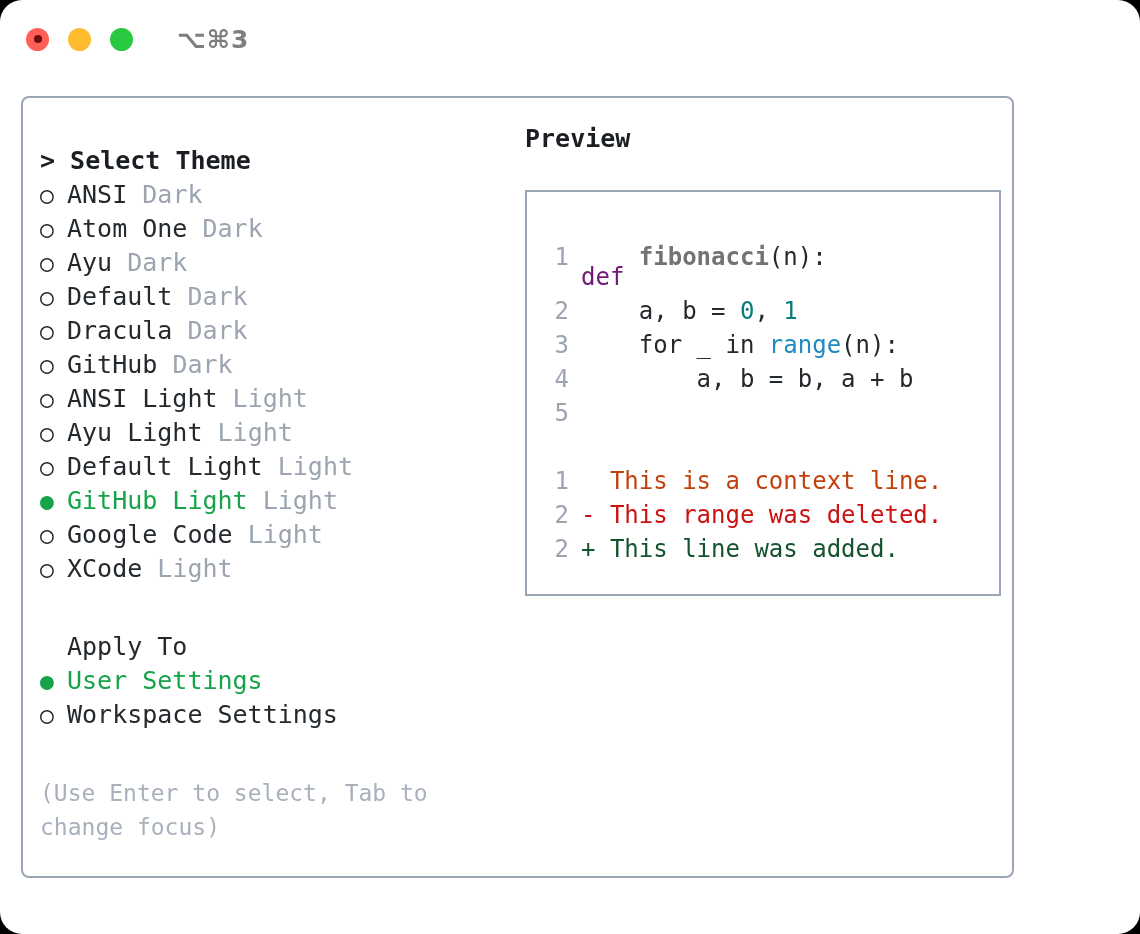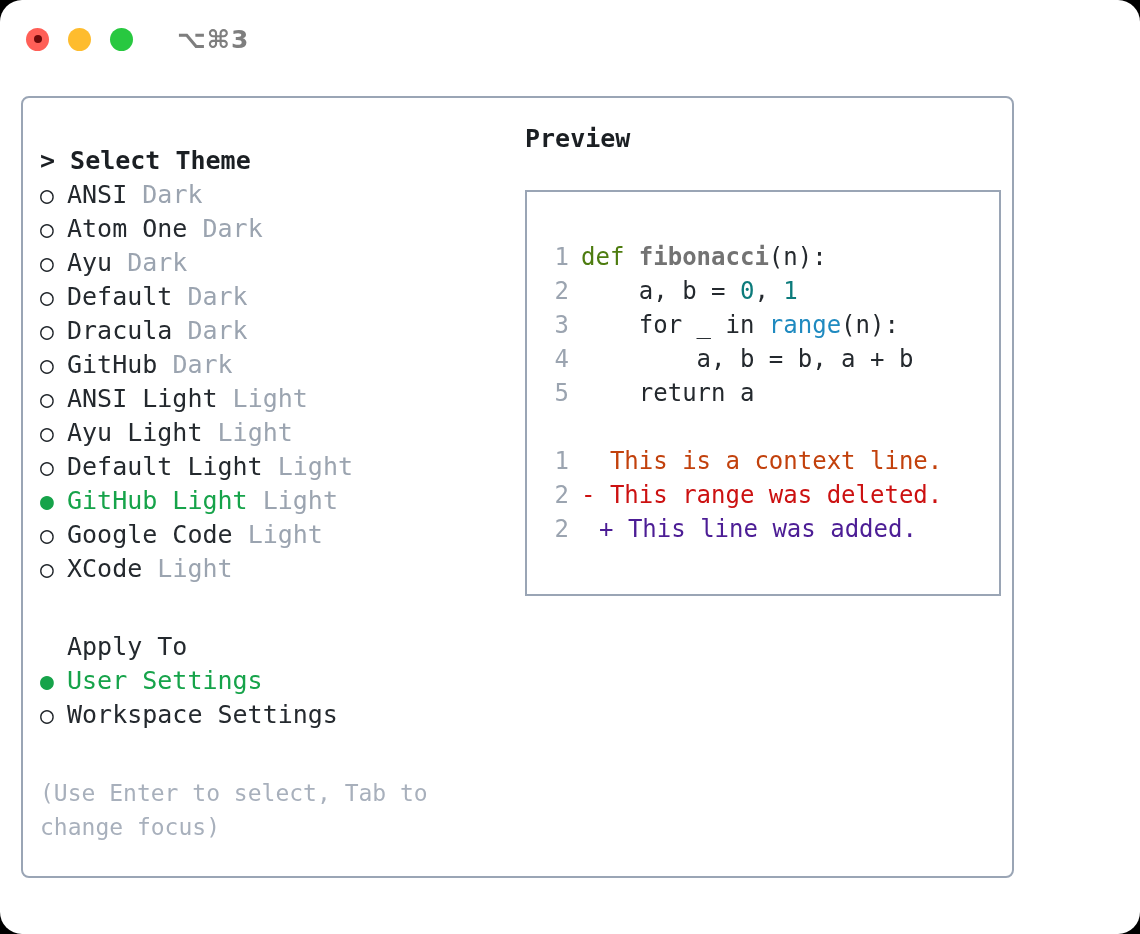--- a/index.html
+++ b/index.html
@@ -160,27 +160,27 @@
     white-space: pre;
   }
   .ln {
     width: 26px;
     flex: none;
     text-align: right;
     color: #9ba4b0;
     margin-right: 12px;
   }
   .code-text { color: #24292e; }
-  .tok-kw   { color: #4d7c0f; }
+  .tok-kw   { color: #701a75; margin-top: 20px; }
   .tok-fn   { color: #737373; font-weight: bold; }
   .tok-num  { color: #0c7b7b; }
   .tok-call { color: #1f8ac0; }
   .diff-ctx { color: #c2410c; }
   .diff-del { color: #cc1111; }
-  .diff-add { color: #4c1d95; margin-left: 18px; }
+  .diff-add { color: #14532d; }
   .code-gap { height: 34px; }
 </style>
 </head>
 <body>
 
 <div id="app">
 
   <div class="titlebar">
     <div class="lights">
       <span class="light red"></span>
@@ -231,21 +231,21 @@
 
       <div class="right-col">
         <div class="preview-title">Preview</div>
 
         <div class="preview-box">
           <div id="code-block">
               <div class="code-line"><span class="ln">1</span><span class="tok-kw">def </span><span class="tok-fn">fibonacci</span><span class="code-text">(n):</span></div>
               <div class="code-line"><span class="ln">2</span><span class="code-text">    a, b = </span><span class="tok-num">0</span><span class="code-text">, </span><span class="tok-num">1</span></div>
               <div class="code-line"><span class="ln">3</span><span class="code-text">    for _ in </span><span class="tok-call">range</span><span class="code-text">(n):</span></div>
               <div class="code-line"><span class="ln">4</span><span class="code-text">        a, b = b, a + b</span></div>
-              <div class="code-line"><span class="ln">5</span><span class="code-text">    return a</span></div>
+              <div class="code-line"><span class="ln">5</span></div>
             </div>
           <div class="code-gap"></div>
           <div id="diff-block">
               <div class="code-line"><span class="ln">1</span><span class="diff-ctx">  This is a context line.</span></div>
               <div class="code-line"><span class="ln">2</span><span class="diff-del">- This range was deleted.</span></div>
               <div class="code-line"><span class="ln">2</span><span class="diff-add">+ This line was added.</span></div>
             </div>
         </div>
       </div>
 

